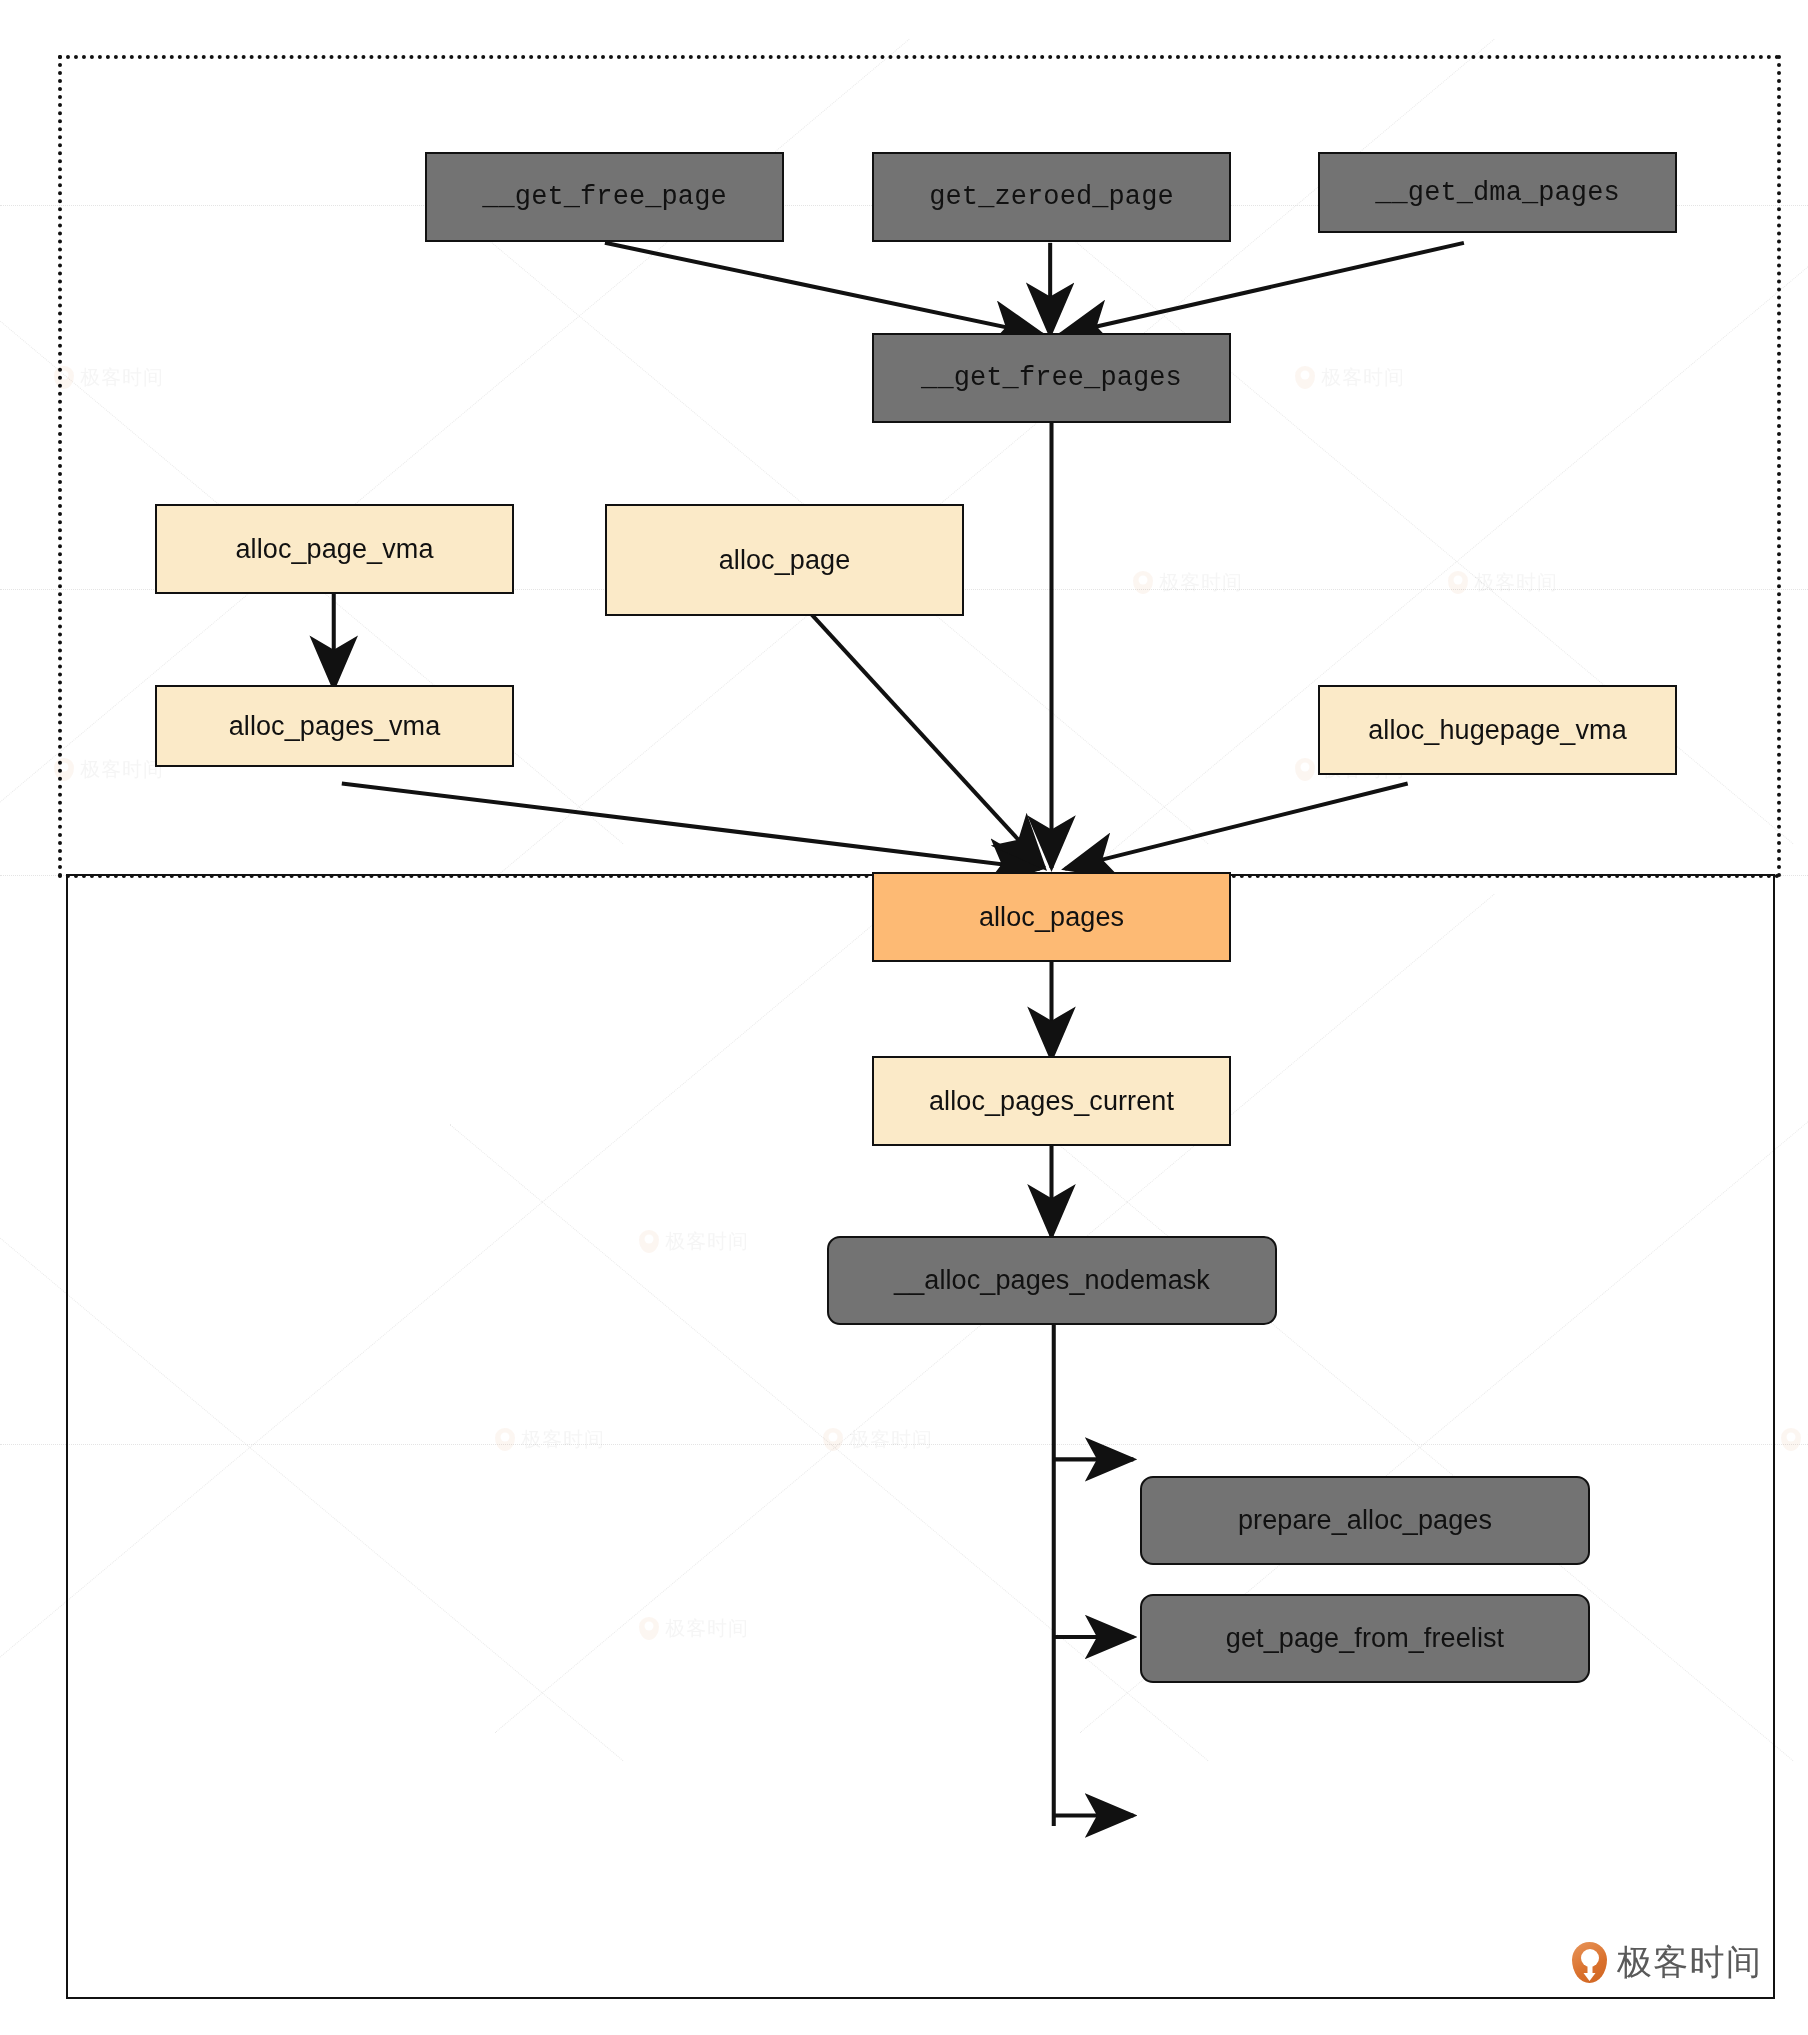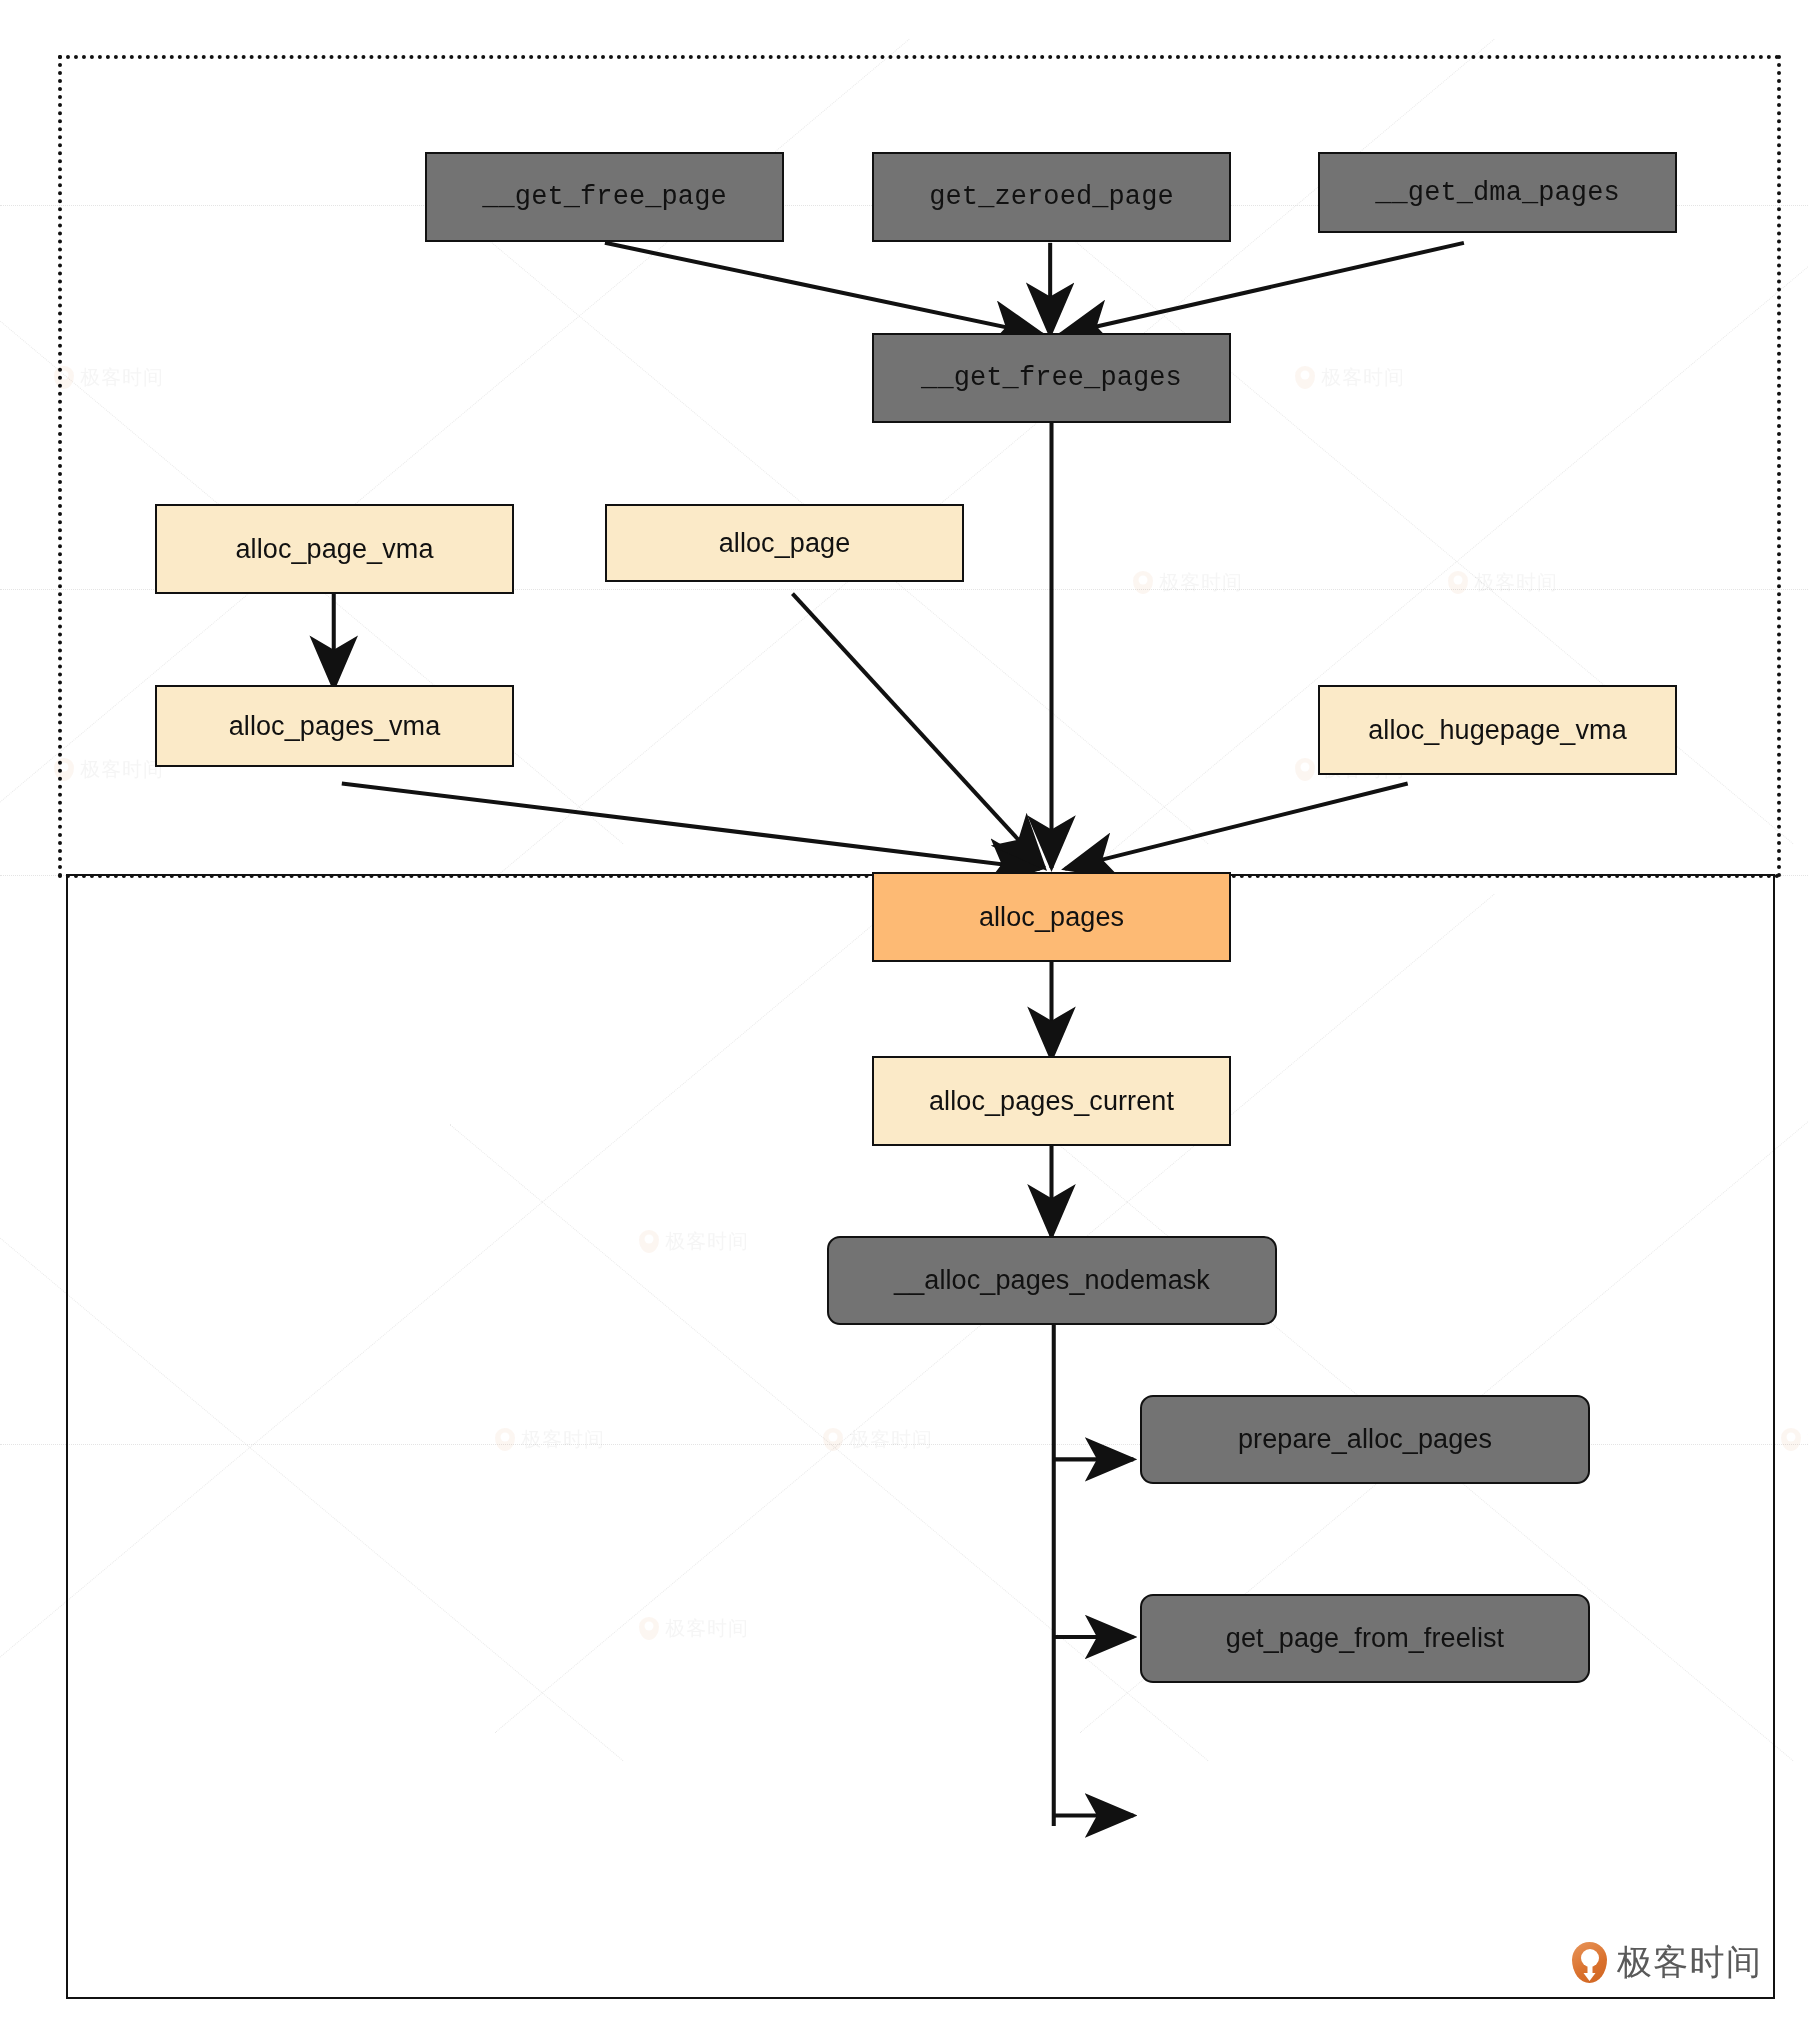--- a/index.html
+++ b/index.html
@@ -292,21 +292,21 @@
   </div>
 
   <div class="node blue" style="left:872px; top:333px; width:359px; height:90px;">
     <span>__get_free_pages</span>
   </div>
 
   <div class="node yellow" style="left:155px; top:504px; width:359px; height:90px;">
     <span>alloc_page_vma</span>
   </div>
 
-  <div class="node yellow" style="left:605px; top:504px; width:359px; height:78px;align-items:center;">
+  <div class="node yellow" style="left:605px; top:504px; width:359px; height:112px;align-items:center;">
     <span>alloc_page</span>
   </div>
 
   <div class="node yellow" style="left:155px; top:685px; width:359px; height:82px;">
     <span>alloc_pages_vma</span>
   </div>
 
   <div class="node yellow" style="left:1318px; top:685px; width:359px; height:90px;">
     <span>alloc_hugepage_vma</span>
   </div>
@@ -316,21 +316,21 @@
   </div>
 
   <div class="node yellow" style="left:872px; top:1056px; width:359px; height:90px;">
     <span>alloc_pages_current</span>
   </div>
 
   <div class="node white" style="left:827px; top:1236px; width:450px; height:89px;">
     <span>__alloc_pages_nodemask</span>
   </div>
 
-  <div class="node white" style="left:1140px; top:1395px; width:450px; height:89px;">
+  <div class="node white" style="left:1140px; top:1476px; width:450px; height:89px;">
     <span>prepare_alloc_pages</span>
   </div>
 
   <div class="node white" style="left:1140px; top:1594px; width:450px; height:89px;">
     <span>get_page_from_freelist</span>
   </div>
 
 
   <div id="brand" style="left:1572px; top:1939px;">
     <span class="mark">

